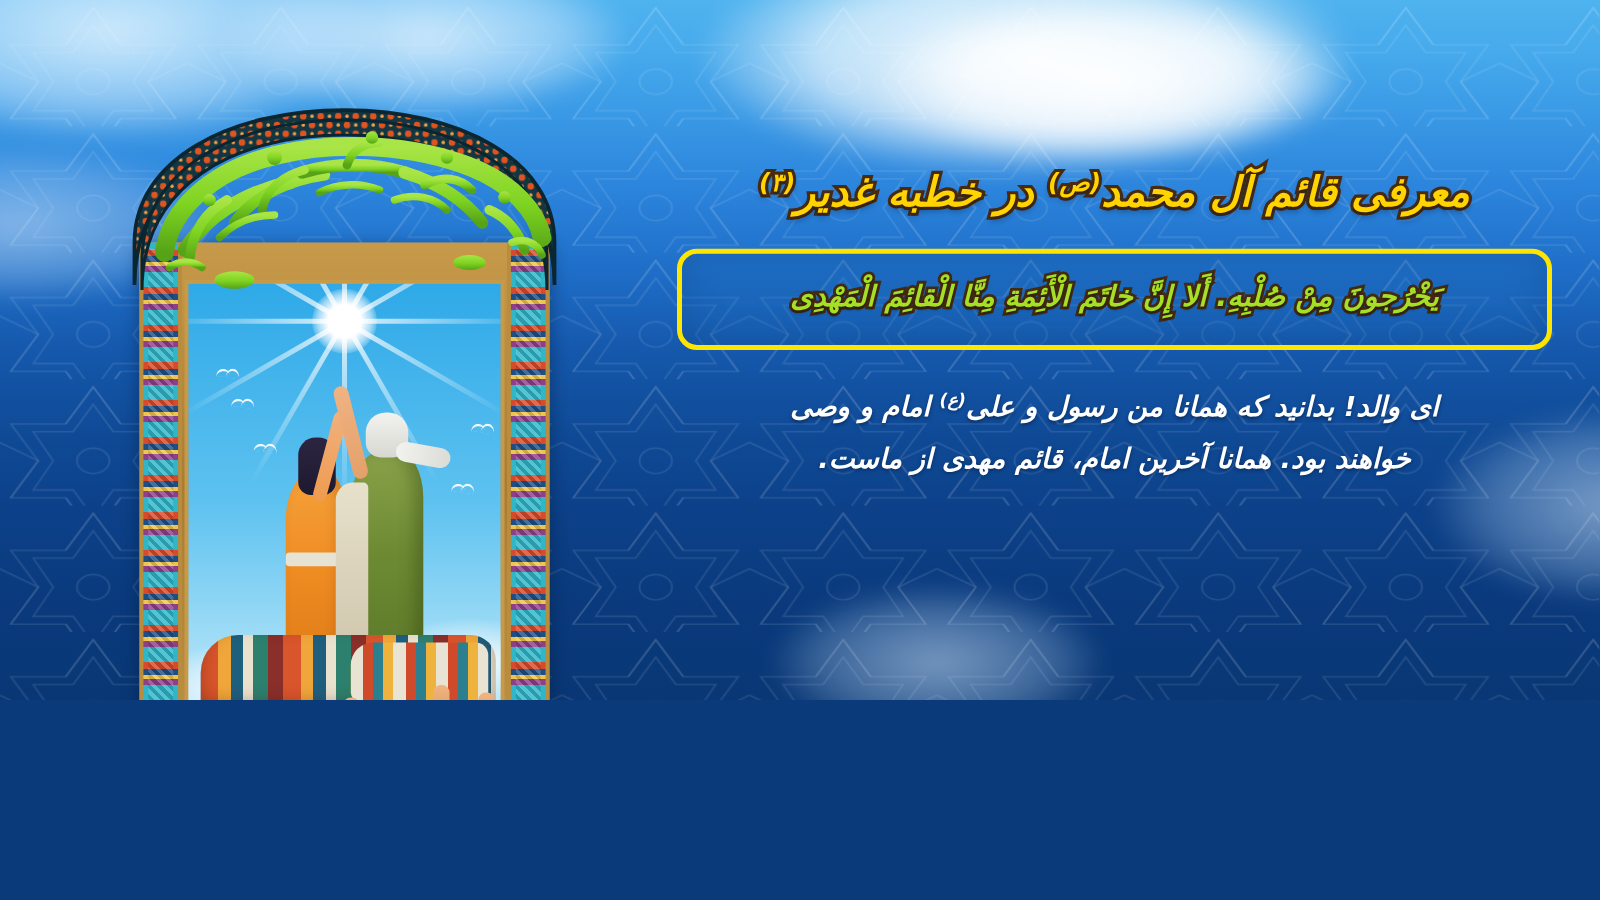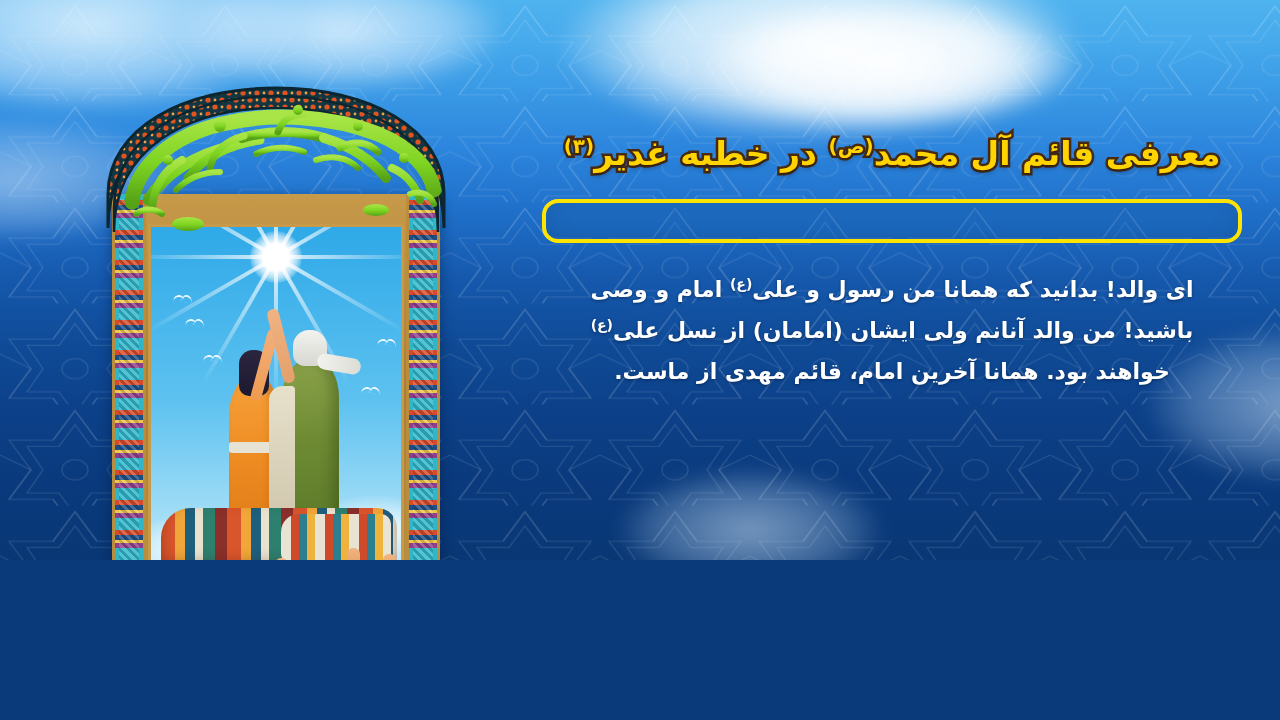--- a/index.html
+++ b/index.html
@@ -21,20 +21,21 @@
         #4fb3ef 0%,
         #45a9ec 8%,
         #3a9ae6 16%,
         #2d86dd 26%,
         #1f6fc9 38%,
         #1558ac 50%,
         #0f4a96 62%,
         #0c4088 74%,
         #0a3a7d 86%,
         #093775 100%);
+    font-style: italic;
   }
 
   
   .geo-pattern {
     position: absolute; inset: 0;
     opacity: .30;
     pointer-events: none;
   }
   .geo-pattern svg { width: 100%; height: 100%; display: block; }
 
@@ -346,25 +347,25 @@
   <div class="cloud dim" style="left:330px; top:640px; width:400px; height:160px;"></div>
   <div class="cloud dim" style="left:760px; top:600px; width:560px; height:190px;"></div>
   <div class="cloud dim" style="left:1150px; top:330px; width:280px; height:150px;"></div>
   <div class="cloud dim" style="left:620px; top:470px; width:260px; height:120px;"></div>
 
   <div class="content">
 
     <h1 class="title"><span>معرفی قائم آل محمد</span><span class="sup">(ص)</span><span> در خطبه غدیر</span><span class="sup">(۳)</span></h1>
 
     <div class="quote-box">
+      <div class="quote-line">یَخْرُجونَ مِنْ صُلْبِهِ. أَلا إِنَّ خاتَمَ الْأَئِمَةِ مِنَّا الْقائِمَ الْمَهْدِی</div>
     </div>
 
     <div class="translation">
       <div><span>ای والد! بدانید که همانا من رسول و علی</span><span class="sup">(ع)</span><span> امام و وصی</span></div>
-      <div><span>باشید! من والد آنانم ولی ایشان (امامان) از نسل علی</span><span class="sup">(ع)</span></div>
       <div>خواهند بود. همانا آخرین امام، قائم مهدی از ماست.</div>
     </div>
   </div>
 
   <div class="artwork">
 
     <div class="frame-outer"></div>
     <div class="frame-col l"></div>
     <div class="frame-col r"></div>
     <div class="frame-bottom"></div>

